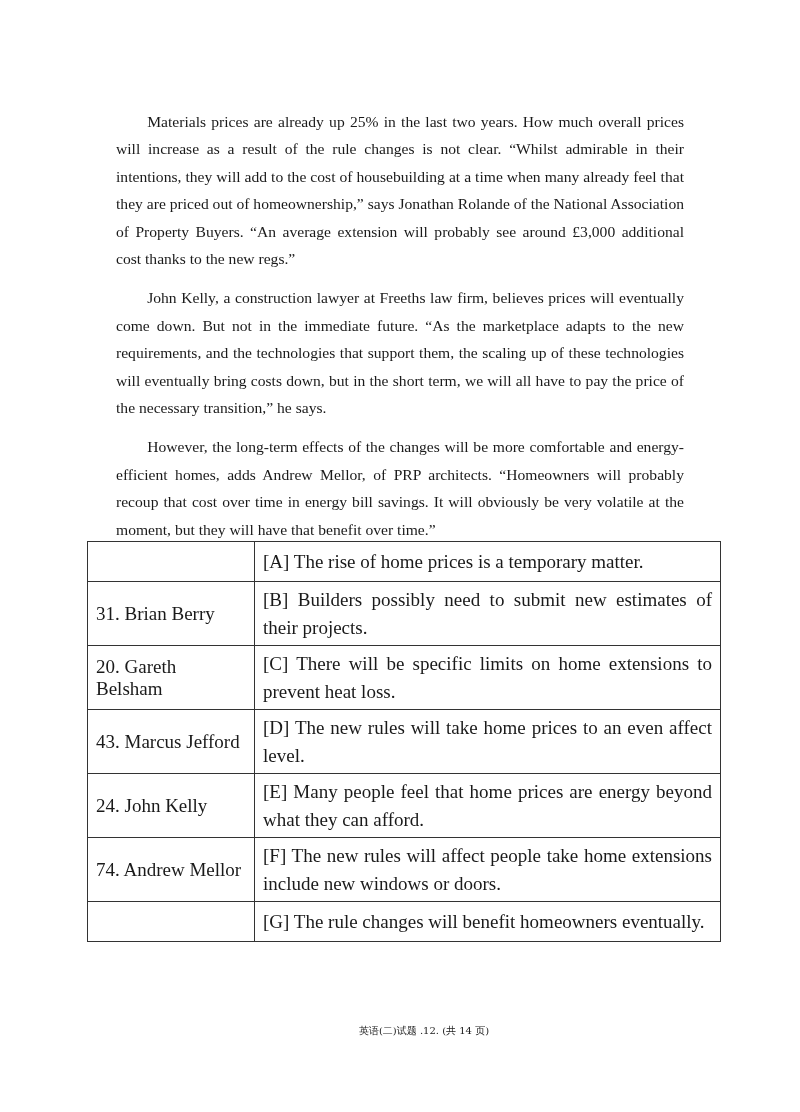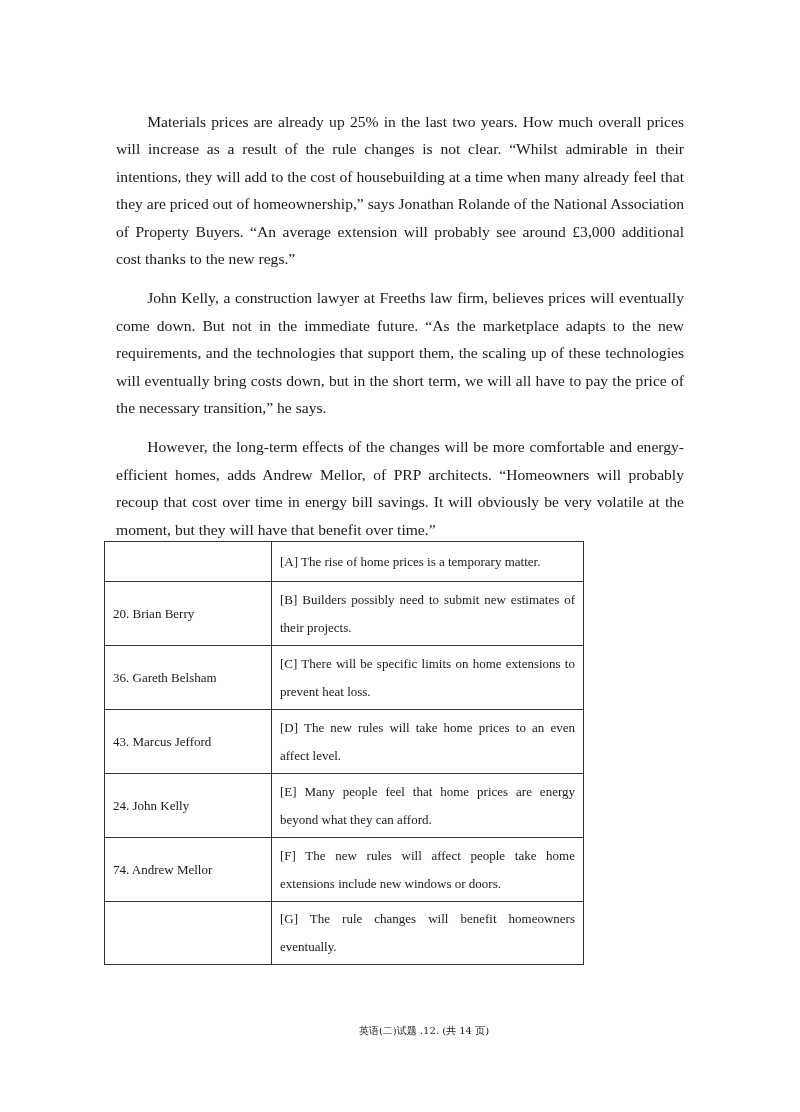--- a/index.html
+++ b/index.html
@@ -7,22 +7,22 @@
     width: 800px; height: 1112px; background: #ffffff; position: relative;
     font-family: "Liberation Serif", "DejaVu Serif", serif; color: #1a1a1a;
     overflow: hidden;
   }
   .page { position: absolute; left: 104px; top: 96px; width: 592px; }
   .para {
     font-size: 15.6px; line-height: 27.4px; text-align: justify;
     text-indent: 2em; margin: 12px;
   }
   table.match {
-    position: absolute; left: 104px; top: 541px; width: 480px;
-    border-collapse: collapse; font-size: 13px;
+    position: absolute; left: 87px; top: 541px; width: 634px;
+    border-collapse: collapse; font-size: 19px;
   }
   table.match td {
     border: 1.5px solid #333; vertical-align: middle; padding: 0 8px;
   }
   table.match td.name { width: 150px; }
   table.match td.opt { line-height: 28px; text-align: justify; padding: 3px 8px 3px 8px; }
   table.match tr.single td { height: 33px; }
   table.match tr.double td { height: 57px; }
   .footer {
     position: absolute; left: 0; width: 800px; top: 1024px; text-align: center;
@@ -38,25 +38,25 @@
   <p class="para">However, the long-term effects of the changes will be more comfortable and energy-efficient homes, adds Andrew Mellor, of PRP architects. “Homeowners will probably recoup that cost over time in energy bill savings. It will obviously be very volatile at the moment, but they will have that benefit over time.”</p>
 </div>
 
 <table class="match">
   <tbody>
       <tr class="single">
     <td class="name"></td>
     <td class="opt">[A] The rise of home prices is a temporary matter.</td>
   </tr>
   <tr class="double">
-    <td class="name">20. Brian Berry</td>
+    <td class="name">31. Brian Berry</td>
     <td class="opt">[B] Builders possibly need to submit new estimates of their projects.</td>
   </tr>
   <tr class="double">
-    <td class="name">36. Gareth Belsham</td>
+    <td class="name">20. Gareth Belsham</td>
     <td class="opt">[C] There will be specific limits on home extensions to prevent heat loss.</td>
   </tr>
   <tr class="double">
     <td class="name">43. Marcus Jefford</td>
     <td class="opt">[D] The new rules will take home prices to an even affect level.</td>
   </tr>
   <tr class="double">
     <td class="name">24. John Kelly</td>
     <td class="opt">[E] Many people feel that home prices are energy beyond what they can afford.</td>
   </tr>

